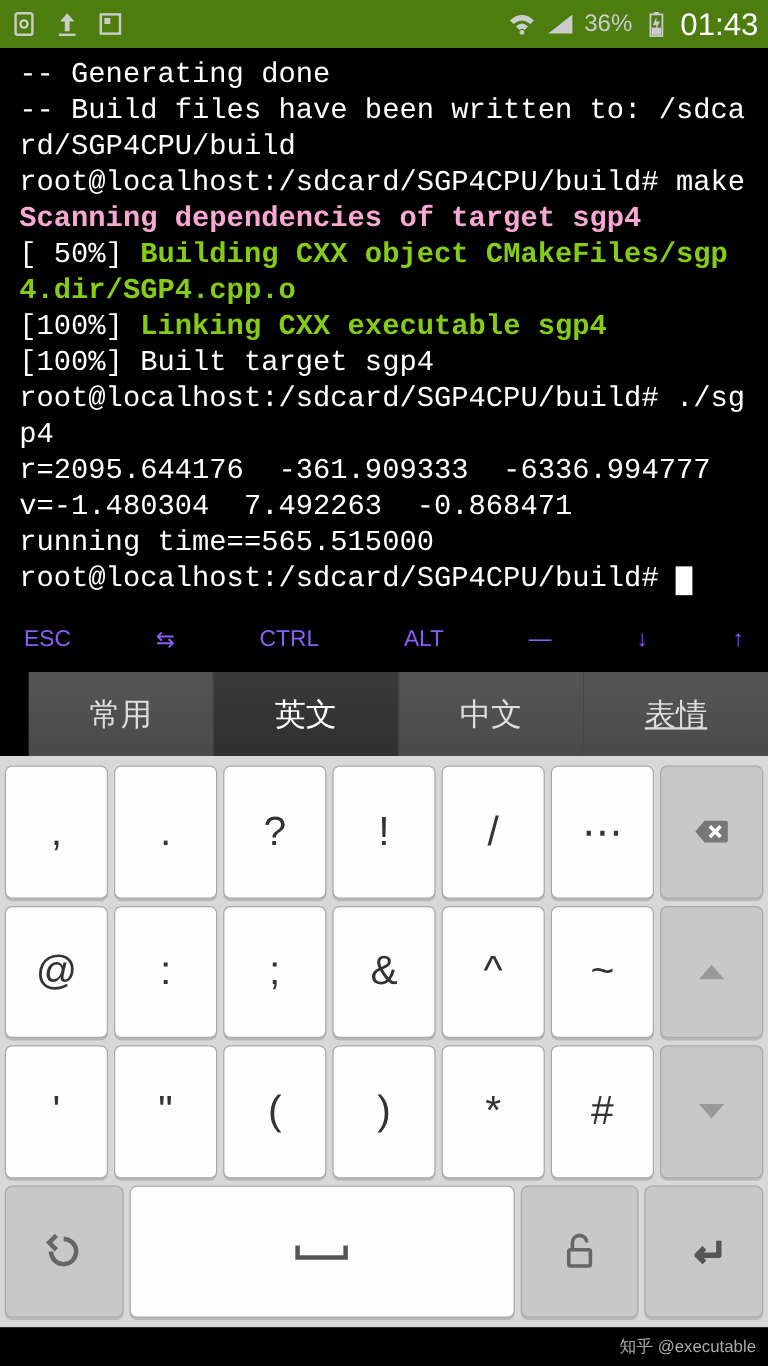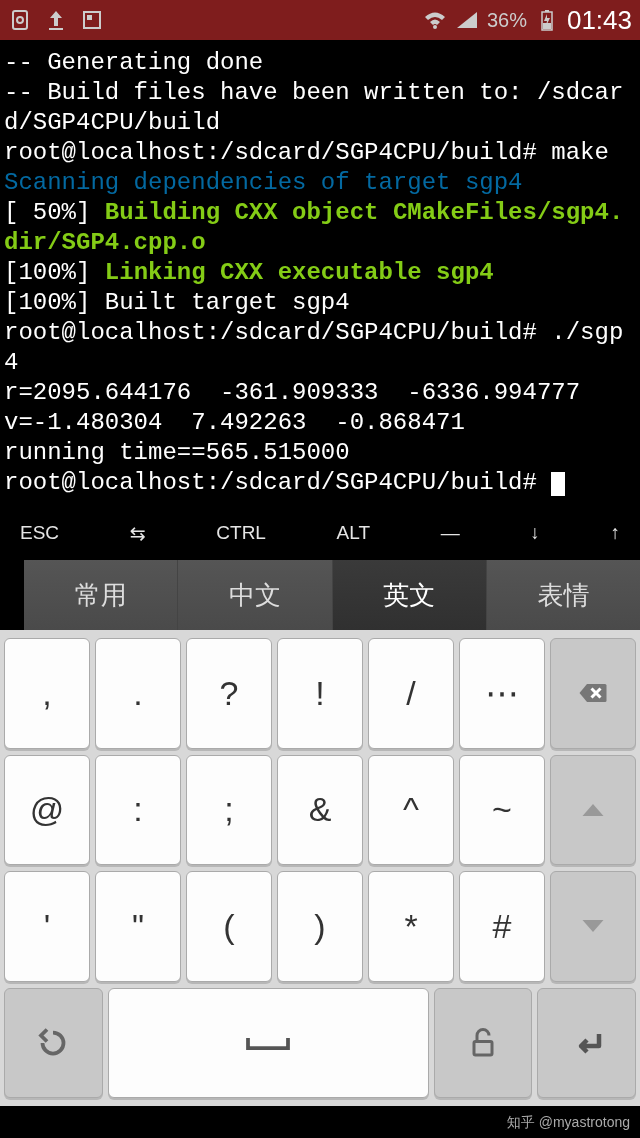--- a/index.html
+++ b/index.html
@@ -6,57 +6,57 @@
     body {
       width: 640px;
       height: 1138px;
       background: #000;
       font-family: monospace;
       overflow: hidden;
       position: relative;
     }
     .status-bar {
       height: 40px;
-      background: #7f1d1d;
+      background: #4d7c0f;
       display: flex;
       align-items: center;
       padding: 0 8px;
       color: #ccc;
     }
     .status-left { display: flex; gap: 12px; align-items: center; }
     .status-right { margin-left: auto; display: flex; gap: 8px; align-items: center; font-size: 22px; }
     .status-icon { width: 24px; height: 24px; display: flex; align-items: center; justify-content: center; }
     .time { font-size: 26px; color: #fff; font-family: sans-serif; }
     .batt-pct { font-size: 20px; color: #ccc; font-family: sans-serif; }
     .terminal {
-      padding: 8px 4px;
+      padding: 8px 16px;
       font-family: 'Courier New', monospace;
       font-size: 24px;
       line-height: 1.25;
       color: #fff;
       white-space: pre-wrap;
       word-break: break-all;
     }
-    .magenta { color: #0369a1; font-weight: normal; }
+    .magenta { color: #f9a8d4; font-weight: bold; }
     .green { color: #84cc16; font-weight: bold; }
     .white { color: #fff; }
     .cursor-block {
       background: #fff;
       display: inline-block;
       width: 14px;
       height: 24px;
       vertical-align: text-bottom;
     }
     .fn-row {
       display: flex;
       height: 54px;
       align-items: center;
       padding: 0 8px;
       font-family: sans-serif;
-      color: #e5e5e5;
+      color: #8b5cf6;
       font-size: 19px;
       font-weight: 500;
       justify-content: space-between;
     }
     .fn-key { padding: 0 12px; text-align: center; }
     .ime-tabs {
       display: flex;
       height: 70px;
       background: #555;
       margin-left: 24px;
@@ -69,21 +69,21 @@
       font-size: 26px;
       color: #ddd;
       font-family: sans-serif;
       border-right: 1px solid #444;
       background: linear-gradient(#555, #4a4a4a);
     }
     .ime-tab.active {
       background: linear-gradient(#3a3a3a, #303030);
       color: #fff;
     }
-    .ime-tab:last-child { border-right: none; }
+    .ime-tab:last-child { border-right: none; text-decoration: underline; }
     .keyboard {
       background: #d8d8d8;
       padding: 8px 4px;
       height: 476px;
       display: flex;
       flex-direction: column;
       gap: 6px;
     }
     .kb-row {
       display: flex;
@@ -174,22 +174,22 @@
   <span class="fn-key">⇆</span>
   <span class="fn-key">CTRL</span>
   <span class="fn-key">ALT</span>
   <span class="fn-key">—</span>
   <span class="fn-key">↓</span>
   <span class="fn-key">↑</span>
 </div>
 
 <div class="ime-tabs" id="ime-tabs">
     <div class="ime-tab">常用</div>
+    <div class="ime-tab active">英文</div>
     <div class="ime-tab">中文</div>
-    <div class="ime-tab active">英文</div>
     <div class="ime-tab">表情</div>
   </div>
 
 <div class="keyboard">
   <div class="kb-row" id="kb-r1">
       <div class="key">,</div>
       <div class="key">.</div>
       <div class="key">?</div>
       <div class="key">!</div>
       <div class="key">/</div>
@@ -246,13 +246,13 @@
         </svg>
     </div>
     <div class="key gray">
       <svg viewBox="0 0 24 24">
           <path d="M20 6 V14 H8 L12 10 M8 14 L12 18" fill="none" stroke="#555" stroke-width="3" stroke-linejoin="round"></path>
         </svg>
     </div>
   </div>
 </div>
 
-<div class="watermark">知乎 @myastrotong</div>
+<div class="watermark">知乎 @executable</div>
 
 </body></html>

